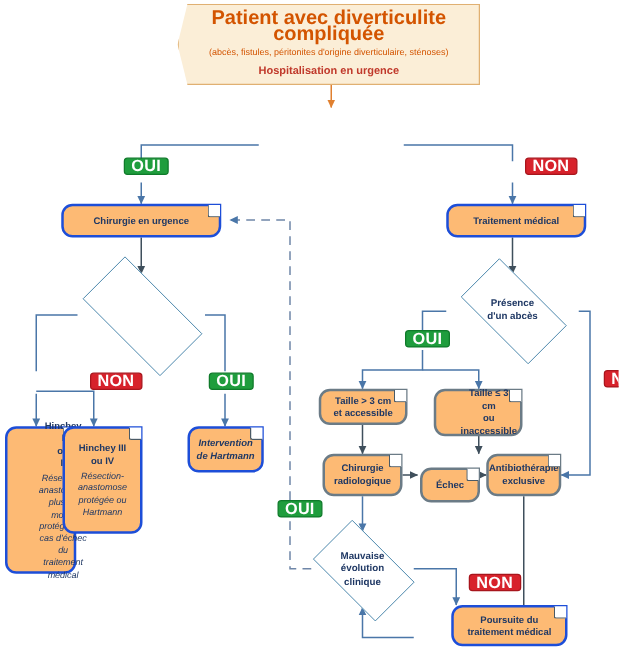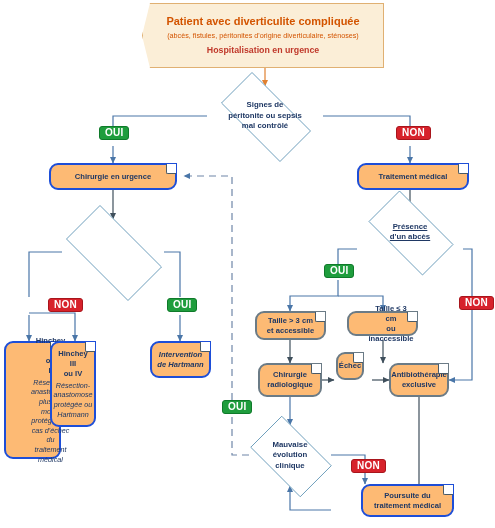--- a/index.html
+++ b/index.html
@@ -33,21 +33,21 @@
 
   
   .banner{
     background:#fbeed7;
     border:1px solid #e0b072;
     color:#c0392b;
     padding:5px 8px 6px 8px;
     clip-path:polygon(8px 0,100% 0,100% 100%,8px 100%,0 50%);
   }
   .banner .b-title{
-    font-size:11px;
+    font-size:16px;
     font-weight:bold;
     color:#d35400;
     line-height:13px;
     margin-bottom:3px;
   }
   .banner .b-sub{
     font-size:7.2px;
     color:#d35400;
     line-height:10px;
     margin-bottom:4px;
@@ -103,31 +103,31 @@
     background:#ffffff;
     border:1px solid #3f7fa6;
     transform:rotate(45deg) scale(.707);
     z-index:-1;
   }
   .diamond .dlabel{ position:relative; z-index:1; padding:0 4px; }
 
   
   .pill{
     position:absolute;
-    font-size:10px;
+    font-size:13px;
     font-weight:bold;
     color:#ffffff;
     letter-spacing:.2px;
     padding:1px 5px 2px 5px;
     border-radius:3px;
     line-height:9px;
     z-index:4;
   }
   .pill.yes{ background:#1f9d3d; border:1px solid #0f7a2a; }
-  .pill.no { background:#d7222b; border:1px solid #a8151c; }
+  .pill.no { background:#d7222b; border:1px solid #a8151c;margin-left:24px; }
 </style>
 </head>
 <body>
 
 <div id="chart">
 
   <svg id="edges" viewBox="0 0 495 528" width="495" height="528">
     <defs>
       <marker id="arrOr" markerWidth="7" markerHeight="7" refX="5.2" refY="3" orient="auto">
         <path d="M0,0.4 L5.6,3 L0,5.6 z" fill="#e08030"></path>
@@ -184,28 +184,20 @@
       <path d="M249,455 L232,455 L232,176 L184,176" stroke="#6f86a8" stroke-dasharray="7 5" marker-end="url(#arrBl)"></path>
     </g>
   </svg>
 
   <div class="node banner" style="left:142px;top:3px;width:242px;height:65px;">
     <div class="b-title">Patient avec diverticulite compliquée</div>
     <div class="b-sub">(abcès, fistules, péritonites d'origine diverticulaire, sténoses)</div>
     <div class="b-action">Hospitalisation en urgence</div>
   </div>
 
-  <div class="node diamond" style="left:207px;top:86px;width:116px;height:60px;">
-    <div class="dshape"></div>
-    <div class="dlabel">
-      <div>Signes de</div>
-      <div>péritonite ou sepsis</div>
-      <div>mal contrôlé</div>
-    </div>
-  </div>
 
   <div class="pill yes" style="left:99px;top:126px;">OUI</div>
   <div class="pill no" style="left:396px;top:126px;">NON</div>
 
   <div class="node box" style="left:49px;top:163px;width:128px;height:27px;">
     <span class="fold"></span>
     <div>Chirurgie en urgence</div>
   </div>
 
   <div class="node box" style="left:357px;top:163px;width:112px;height:27px;">
@@ -220,63 +212,63 @@
   <div class="pill no" style="left:48px;top:298px;">NON</div>
   <div class="pill yes" style="left:167px;top:298px;">OUI</div>
 
   <div class="node box" style="left:4px;top:341px;width:57px;height:118px;padding-left:40px;">
     <span class="fold"></span>
     <div>Hinchey I</div>
     <div>ou II</div>
     <div class="ital">Résection-anastomose plus ou moins protégée en cas d'échec du traitement médical</div>
   </div>
 
-  <div class="node box" style="left:50px;top:341px;width:46px;height:86px;">
+  <div class="node box" style="left:50px;top:341px;width:64px;height:86px;">
     <span class="fold"></span>
     <div>Hinchey III</div>
     <div>ou IV</div>
     <div class="ital">Résection-anastomose protégée ou Hartmann</div>
   </div>
 
   <div class="node box" style="left:150px;top:341px;width:61px;height:37px;font-style:italic;">
     <span class="fold"></span>
     <div>Intervention</div>
     <div>de Hartmann</div>
   </div>
 
-  <div class="node diamond" style="left:357px;top:202px;width:106px;height:60px;text-decoration:underline;">
+  <div class="node diamond" style="left:357px;top:218px;width:106px;height:60px;">
     <div class="dshape"></div>
     <div class="dlabel">
       <div>Présence</div>
       <div>d'un abcès</div>
     </div>
   </div>
 
   <div class="pill yes" style="left:324px;top:264px;">OUI</div>
   <div class="pill no" style="left:459px;top:296px;">NON</div>
 
   <div class="node box thin" style="left:255px;top:311px;width:71px;height:29px;">
     <span class="fold"></span>
     <div>Taille &gt; 3 cm</div>
     <div>et accessible</div>
   </div>
 
-  <div class="node box thin" style="left:347px;top:311px;width:71px;height:25px;padding-left:21px;">
+  <div class="node box thin" style="left:347px;top:311px;width:71px;height:38px;padding-left:21px;">
     <span class="fold"></span>
     <div>Taille ≤ 3 cm</div>
     <div>ou inaccessible</div>
   </div>
 
   <div class="node box thin" style="left:258px;top:363px;width:64px;height:34px;">
     <span class="fold"></span>
     <div>Chirurgie</div>
     <div>radiologique</div>
   </div>
 
-  <div class="node box thin" style="left:336px;top:352px;width:28px;height:28px;">
+  <div class="node box thin" style="left:336px;top:374px;width:48px;height:28px;">
     <span class="fold"></span>
     <div>Échec</div>
   </div>
 
   <div class="node box thin" style="left:389px;top:363px;width:60px;height:34px;">
     <span class="fold"></span>
     <div>Antibiothérapie</div>
     <div>exclusive</div>
   </div>
 

